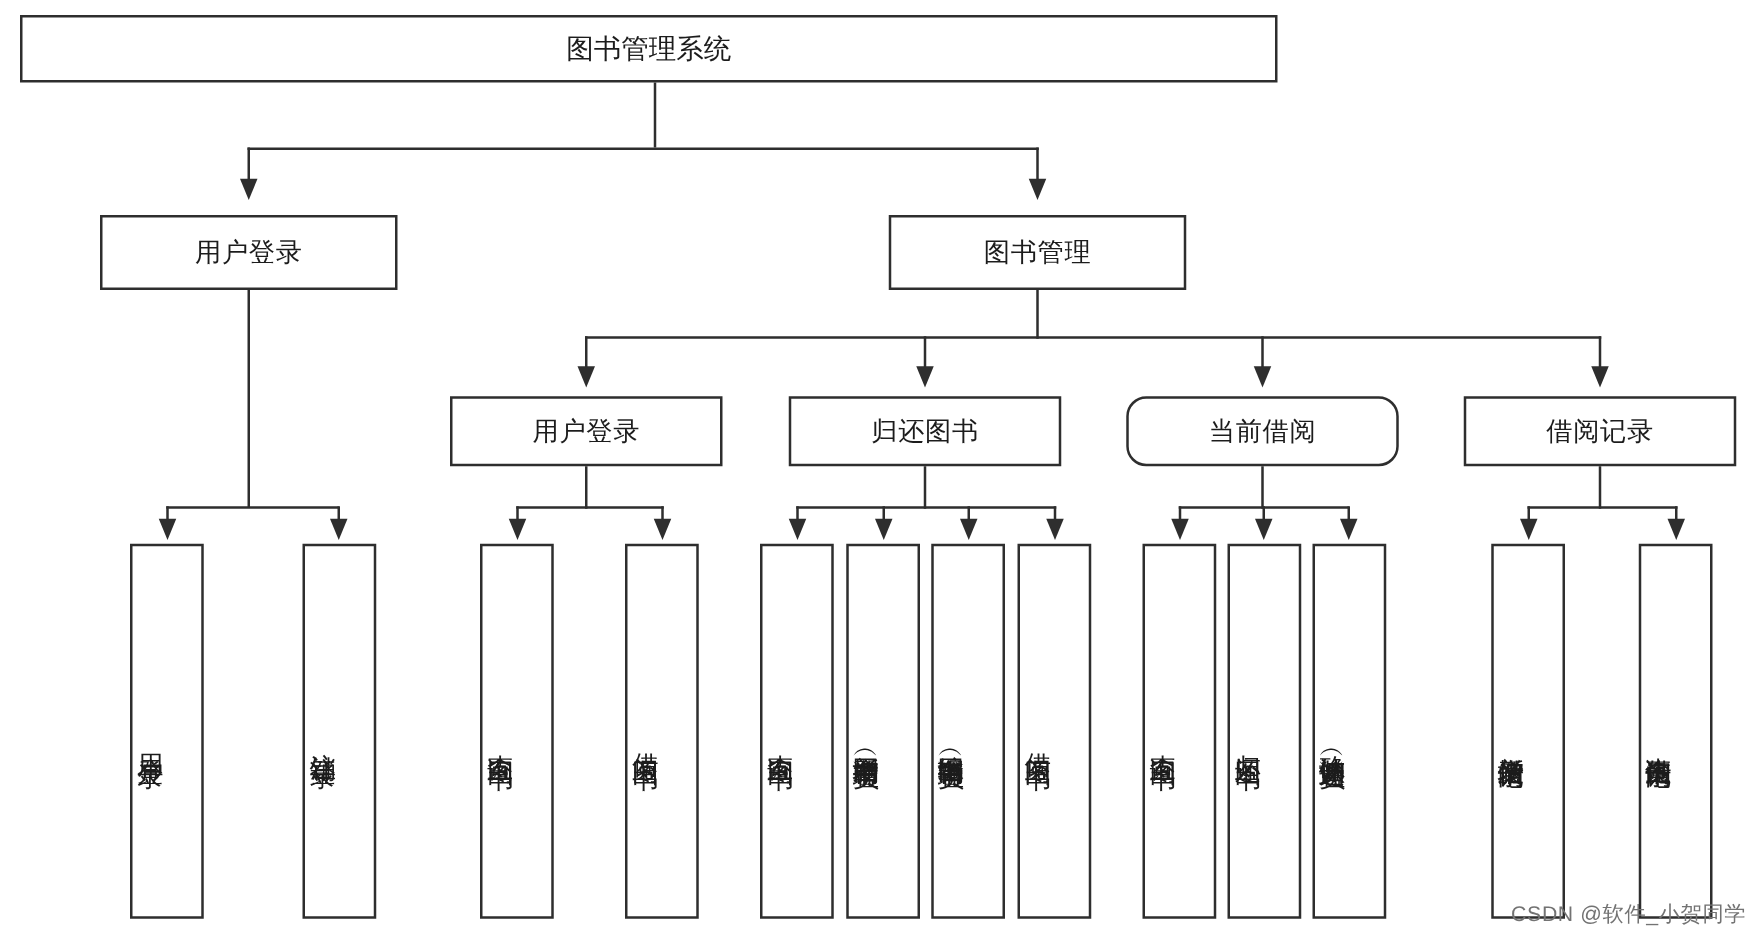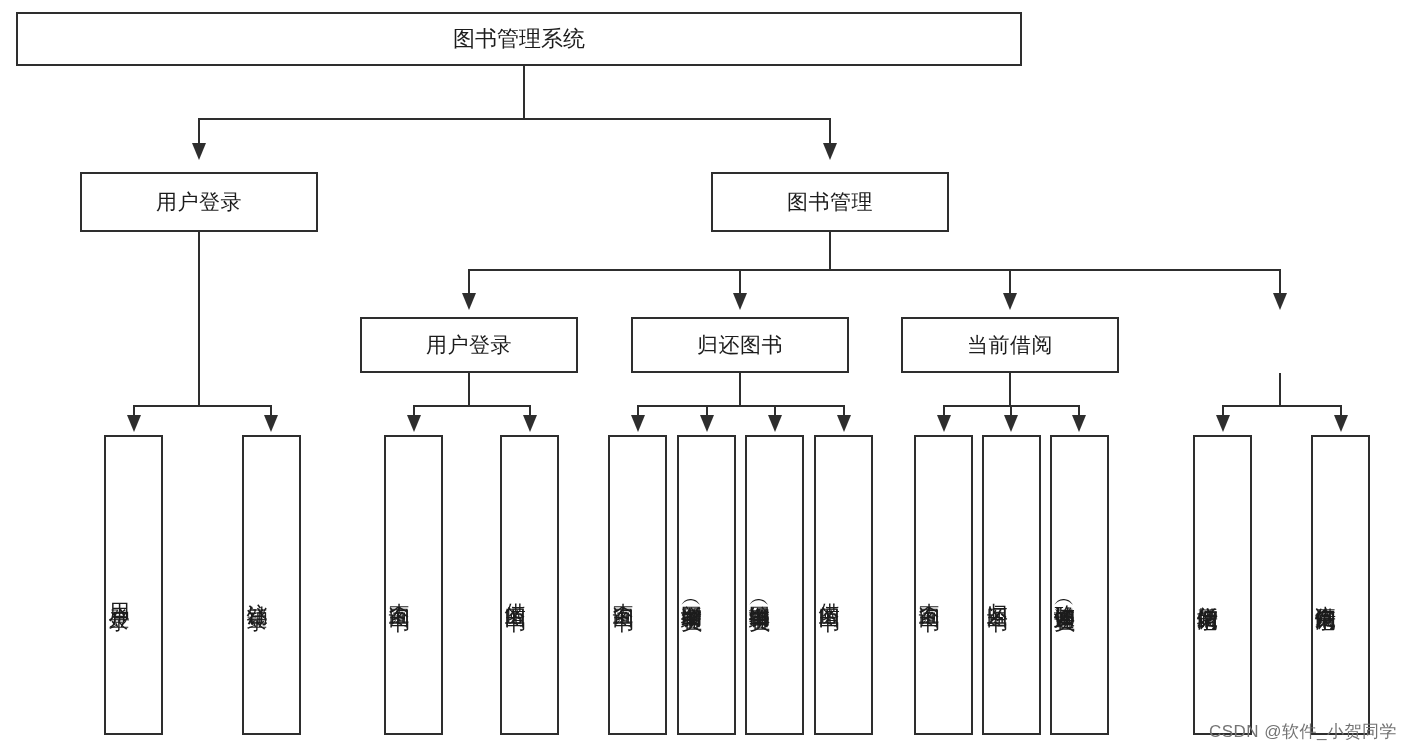--- a/index.html
+++ b/index.html
@@ -120,22 +120,25 @@
   <div class="arrow" style="left:1003px; top:293px;"></div>
   <div class="conn vline" style="left:1279px; top:269px; width:2px; height:26px;"></div>
   <div class="arrow" style="left:1273px; top:293px;"></div>
 
   <div class="box h" style="left:360px; top:317px; width:218px; height:56px;">
     <span>用户登录</span>
   </div>
   <div class="box h" style="left:631px; top:317px; width:218px; height:56px;">
     <span>归还图书</span>
   </div>
-  <div class="box h" style="left:901px; top:317px; width:218px; height:56px;">
+  <div class="box h" style="left:901px; top:317px; width:218px; height:56px;border-radius:16px;">
     <span>当前借阅</span>
+  </div>
+  <div class="box h" style="left:1171px; top:317px; width:218px; height:56px;">
+    <span>借阅记录</span>
   </div>
 
   <div class="conn vline" style="left:468px; top:373px; width:2px; height:34px;"></div>
   <div class="conn hline" style="left:413px; top:405px; width:118px; height:2px;"></div>
   <div class="conn vline" style="left:413px; top:405px; width:2px; height:12px;"></div>
   <div class="arrow" style="left:407px; top:415px;"></div>
   <div class="conn vline" style="left:529px; top:405px; width:2px; height:12px;"></div>
   <div class="arrow" style="left:523px; top:415px;"></div>
 
   <div class="conn vline" style="left:739px; top:373px; width:2px; height:34px;"></div>

